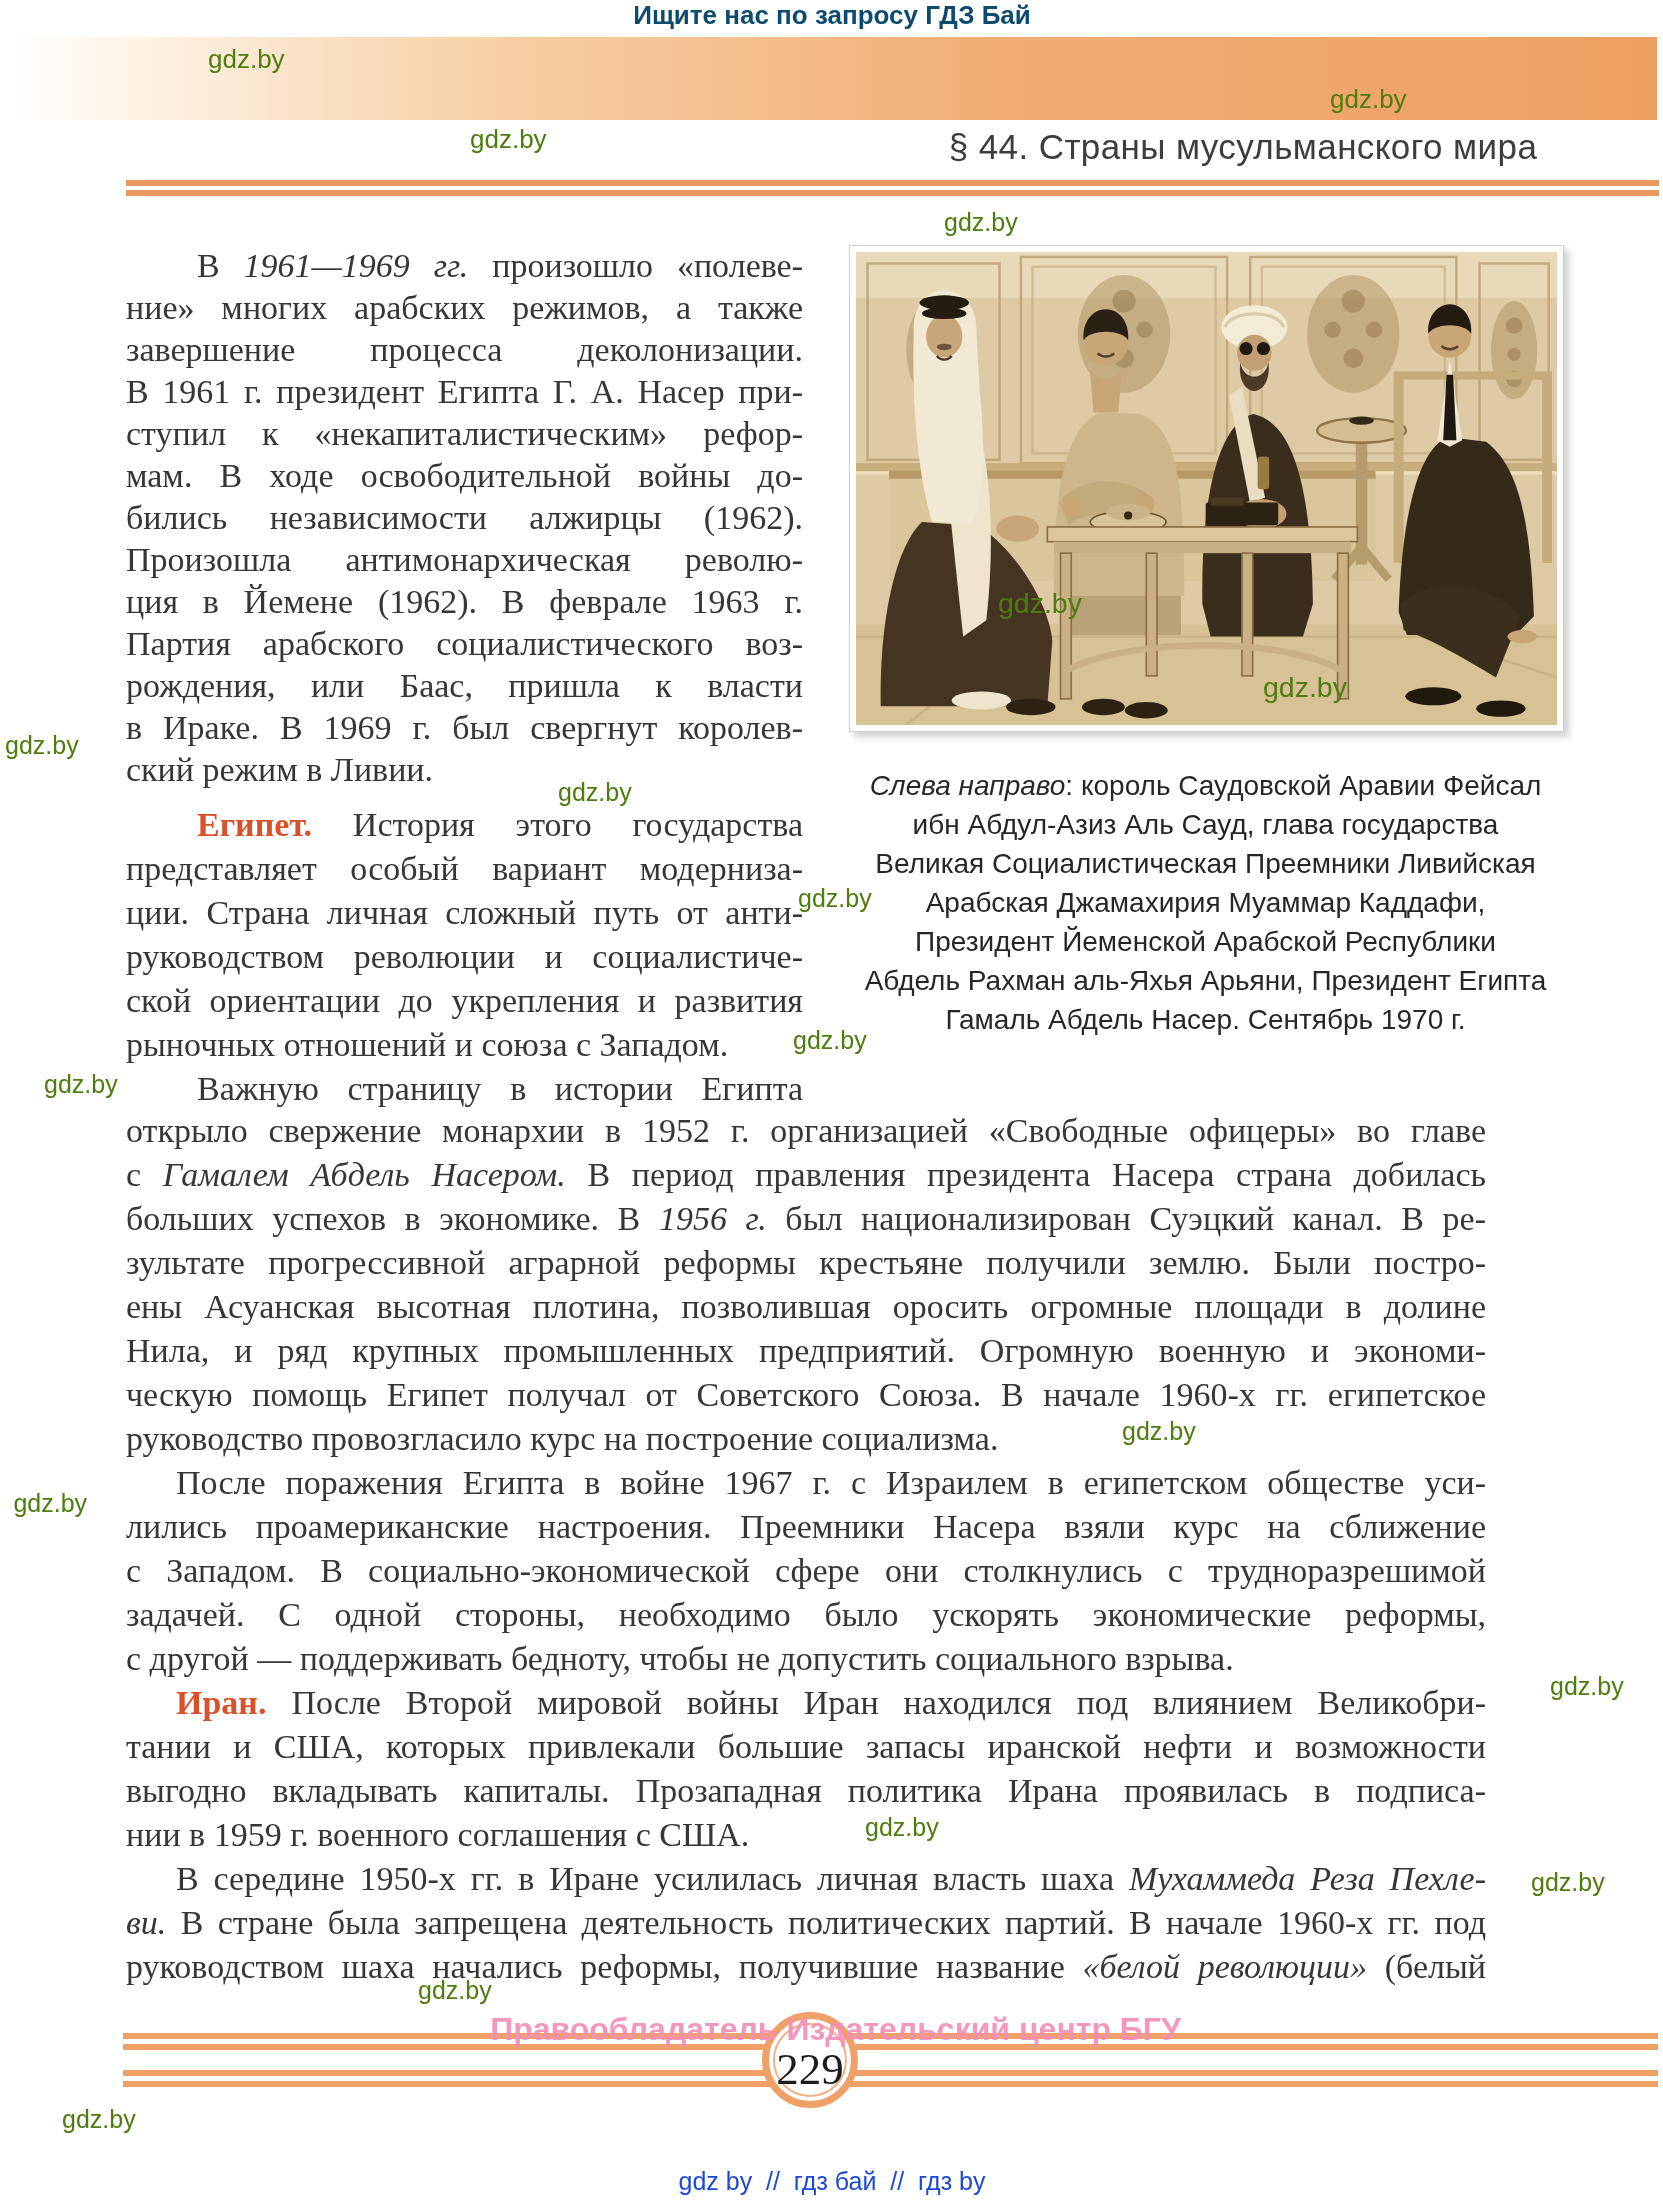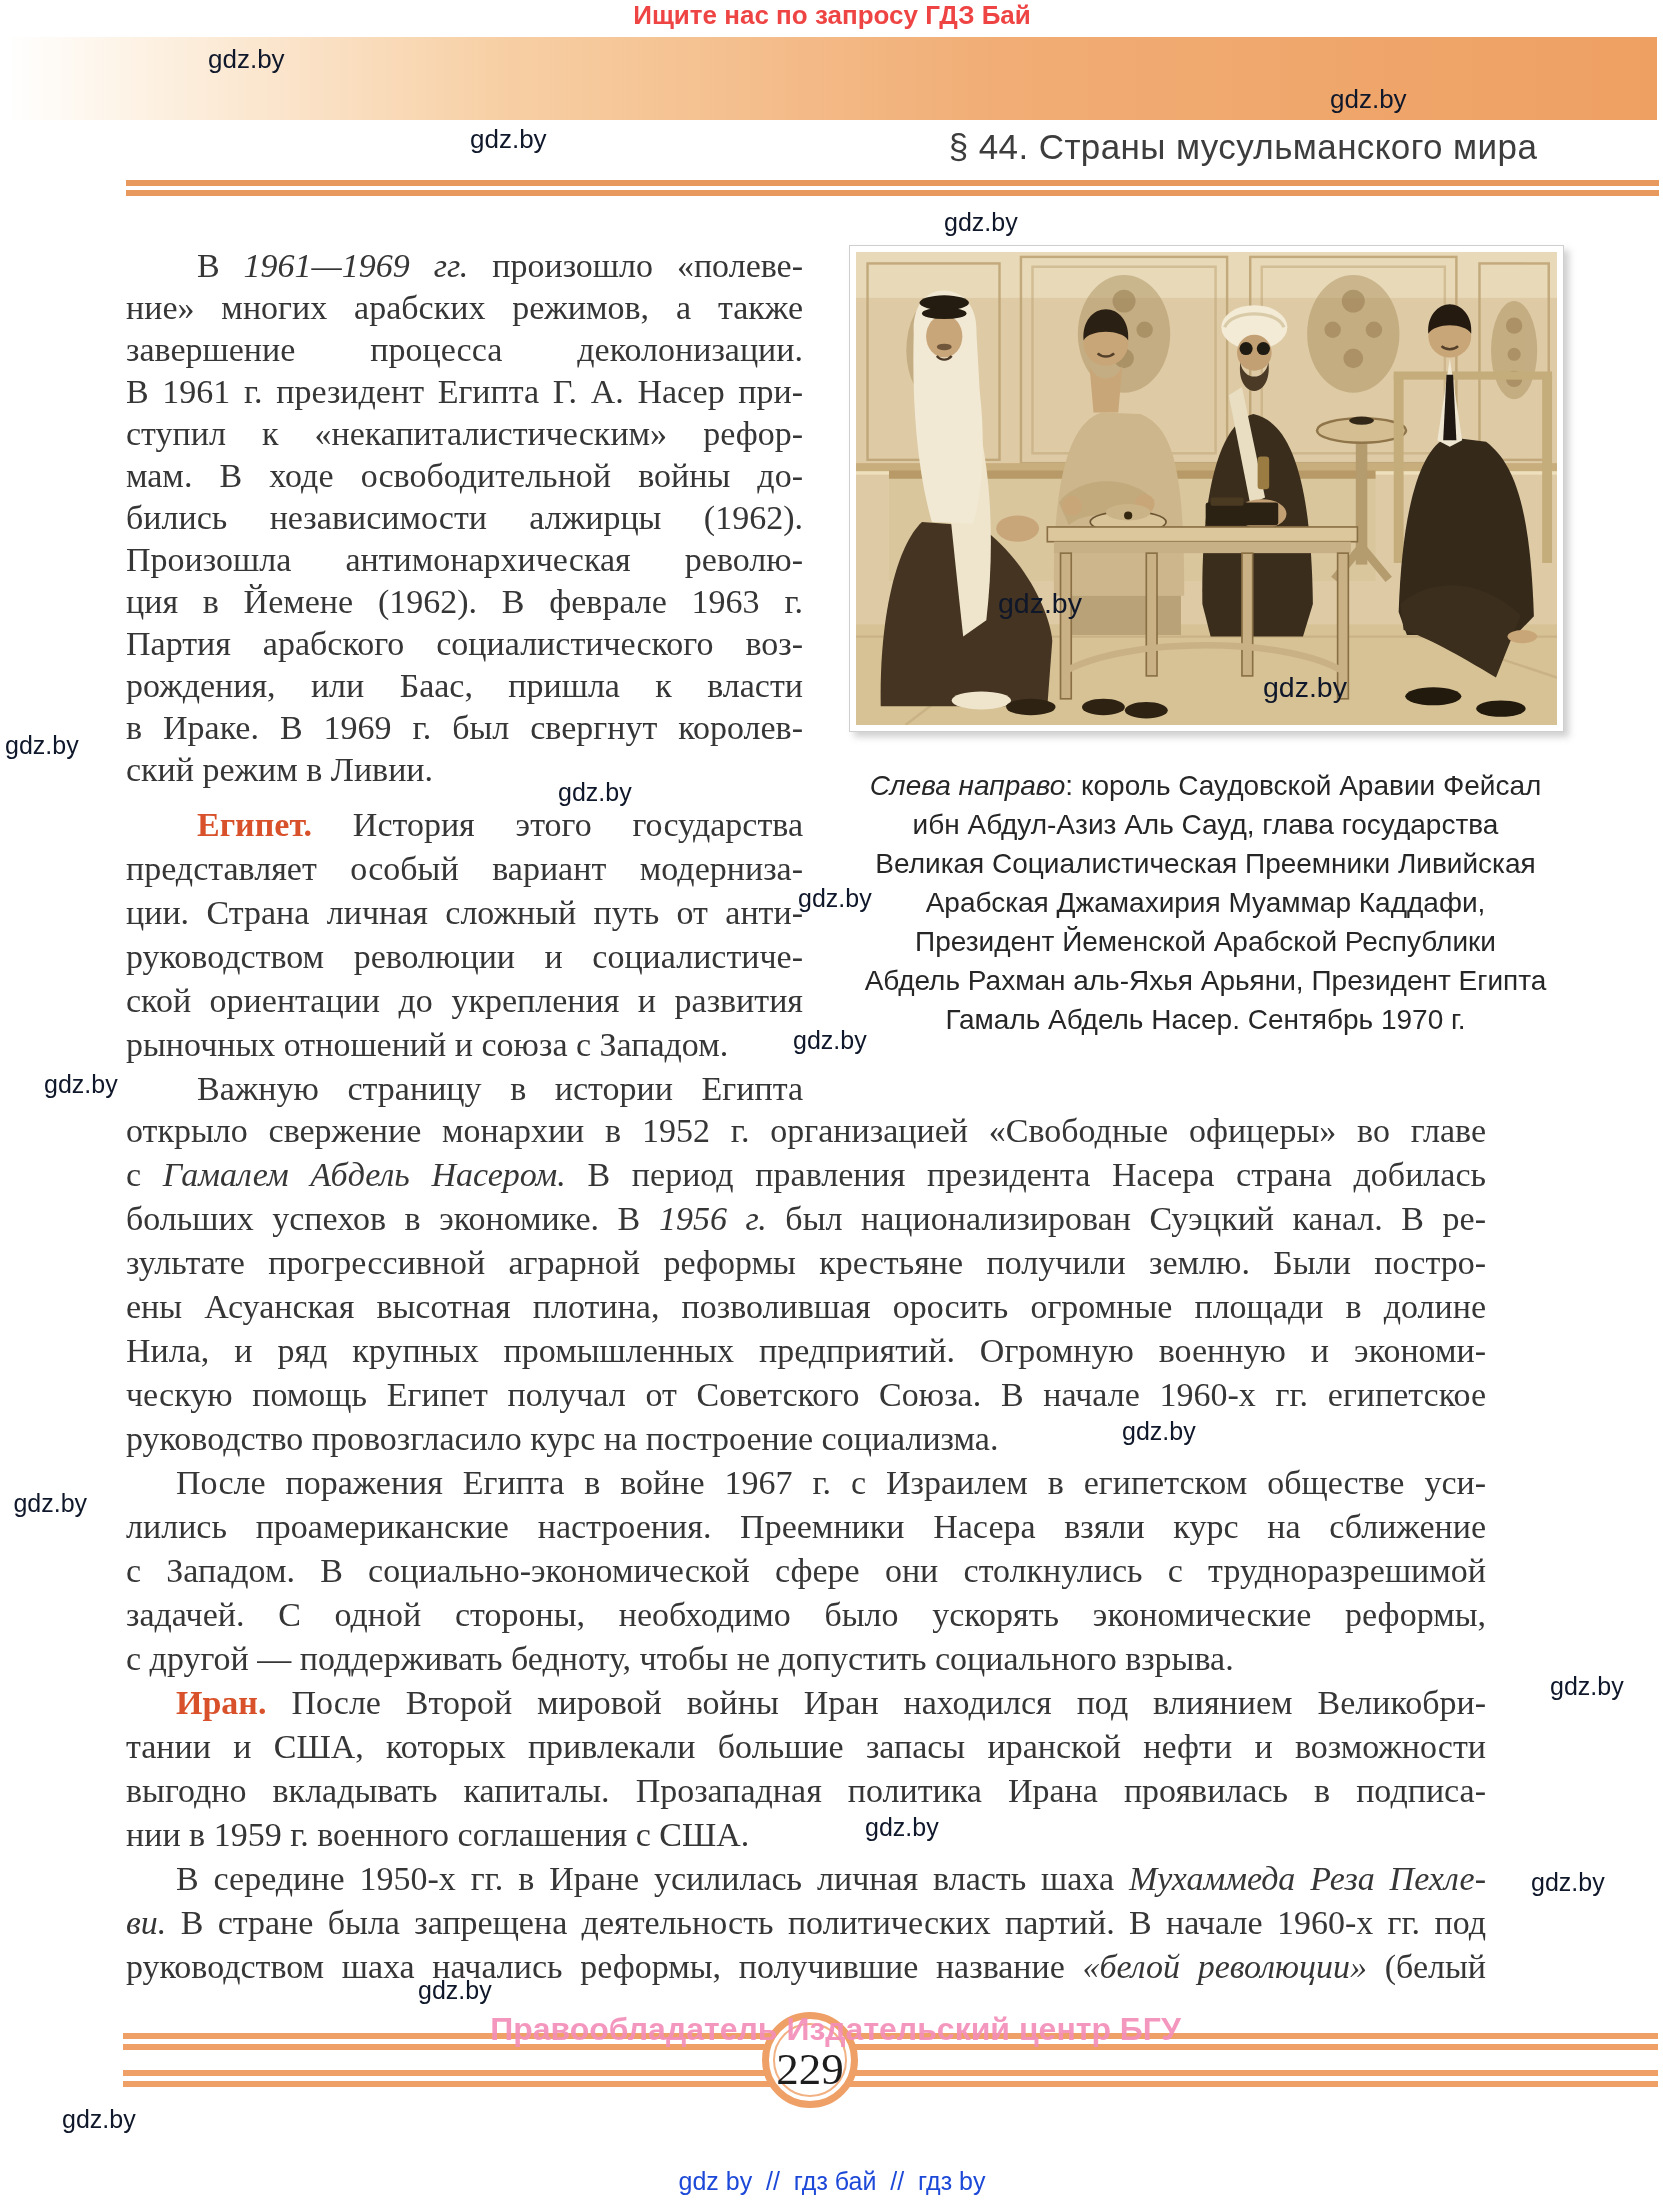--- a/index.html
+++ b/index.html
@@ -22,39 +22,39 @@
   #photo svg{position:absolute;left:5.9px;top:5.9px;width:701px;height:473px;}
   
   .tblock{position:absolute;}
   .tl{width:100%;}
   .tl.j{text-align:justify;text-align-last:justify;text-justify:inter-word;}
   .tl.j.e{text-align-last:left;}
   .tl.c{text-align:center;}
   .seg.i{font-style:italic;}
   .seg.a{color:#d8512a;font-weight:bold;}
   
-  .wm{position:absolute;font-family:"Liberation Sans",sans-serif;color:#0f172a;z-index:6;white-space:nowrap;text-align:center;}
+  .wm{position:absolute;font-family:"Liberation Sans",sans-serif;color:#4d7c0f;z-index:6;white-space:nowrap;text-align:center;}
   
   .bline{left:123px;width:1535px;height:5.9px;background:#efa066;z-index:1;}
   #badge{left:762px;top:2012px;width:96px;height:96px;border-radius:50%;
          background:#ffffff;border:7.5px solid #efa066;box-sizing:border-box;z-index:2;}
   #badge .inner{position:absolute;left:4.2px;top:4.2px;right:4.2px;bottom:4.2px;border:2.5px solid #f2b183;
          border-radius:50%;display:flex;align-items:flex-end;justify-content:center;}
   #badge .num{font-family:"Liberation Serif",serif;font-size:45px;color:#1d1d1d;margin-top:11.7px;}
   #copyright{left:127px;top:2011px;width:1417px;text-align:center;z-index:3;
          font-family:"Liberation Sans",sans-serif;font-size:32px;font-weight:bold;color:#f48fb9;opacity:.92;}
   #links{left:0;top:2167px;width:1664px;text-align:center;z-index:3;
          font-family:"Liberation Sans",sans-serif;font-size:25px;color:#1d49d8;white-space:pre;}
 </style>
 </head>
 <body>
 
 <div id="page">
 
-  <div id="promo" class="abs" style="color: #ef4444;">Ищите нас по запросу ГДЗ Бай</div>
+  <div id="promo" class="abs" style="color: #0c4a6e;">Ищите нас по запросу ГДЗ Бай</div>
 
   <div id="topbar" class="abs"></div>
 
   <div id="title" class="abs">§ 44. Страны мусульманского мира</div>
 
   <div class="abs rule" style="top:180px;"></div>
   <div class="abs rule" style="top:190px;"></div>
 
   <div id="photo" class="abs">
     <svg viewBox="0 0 850 578" preserveAspectRatio="none">

